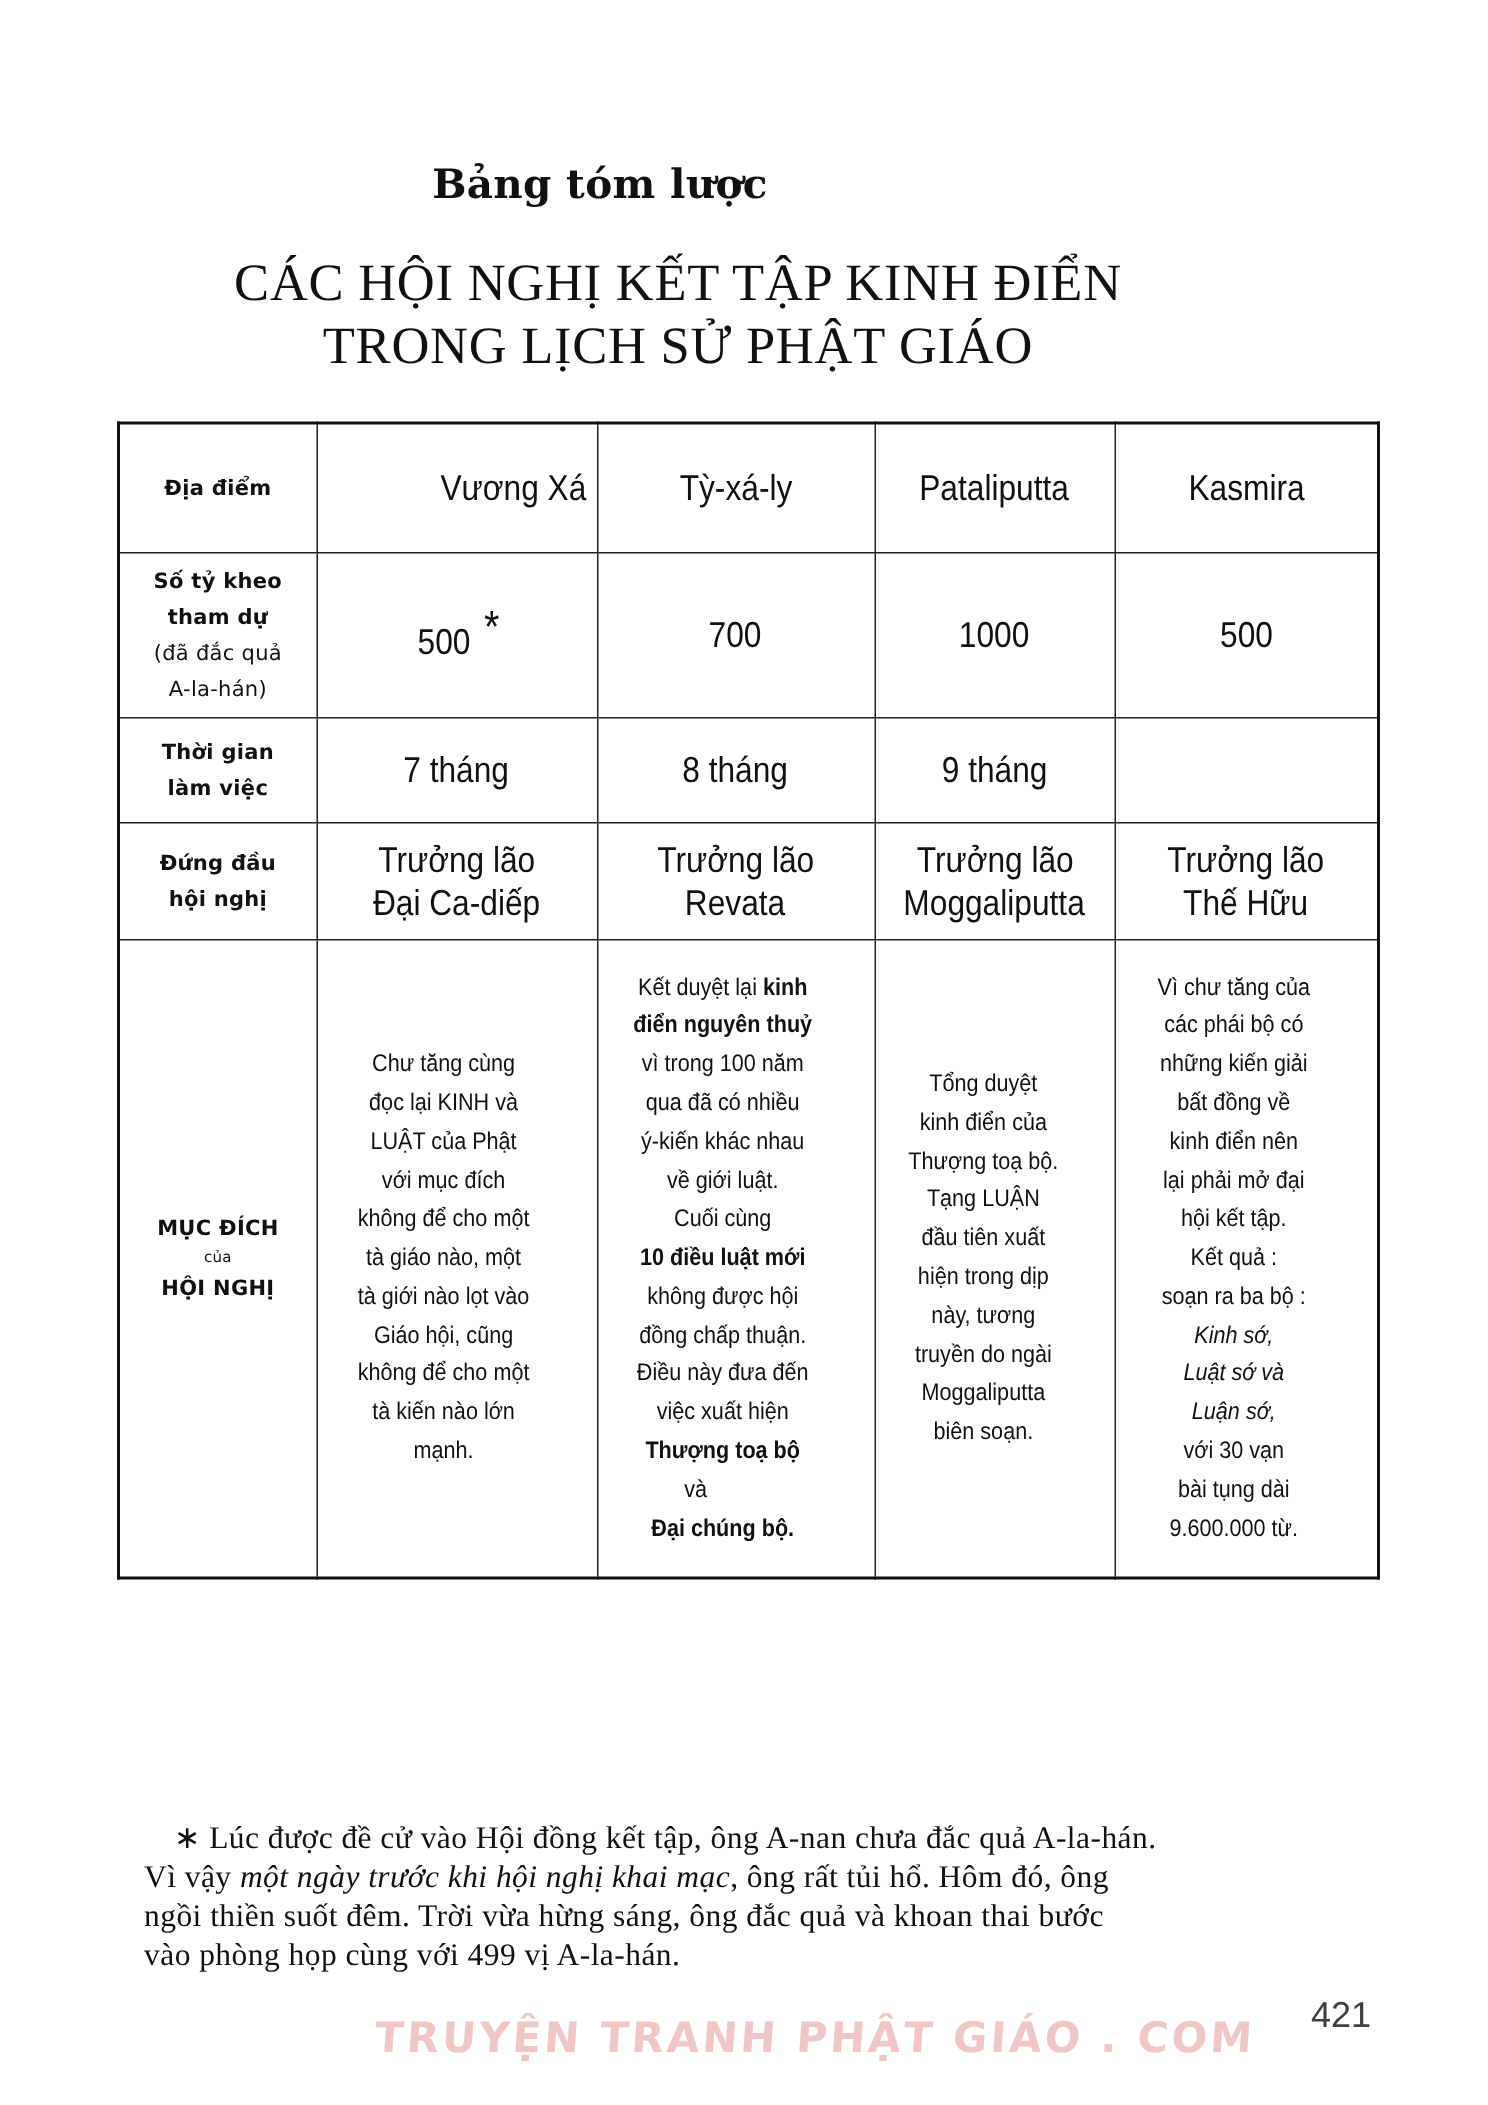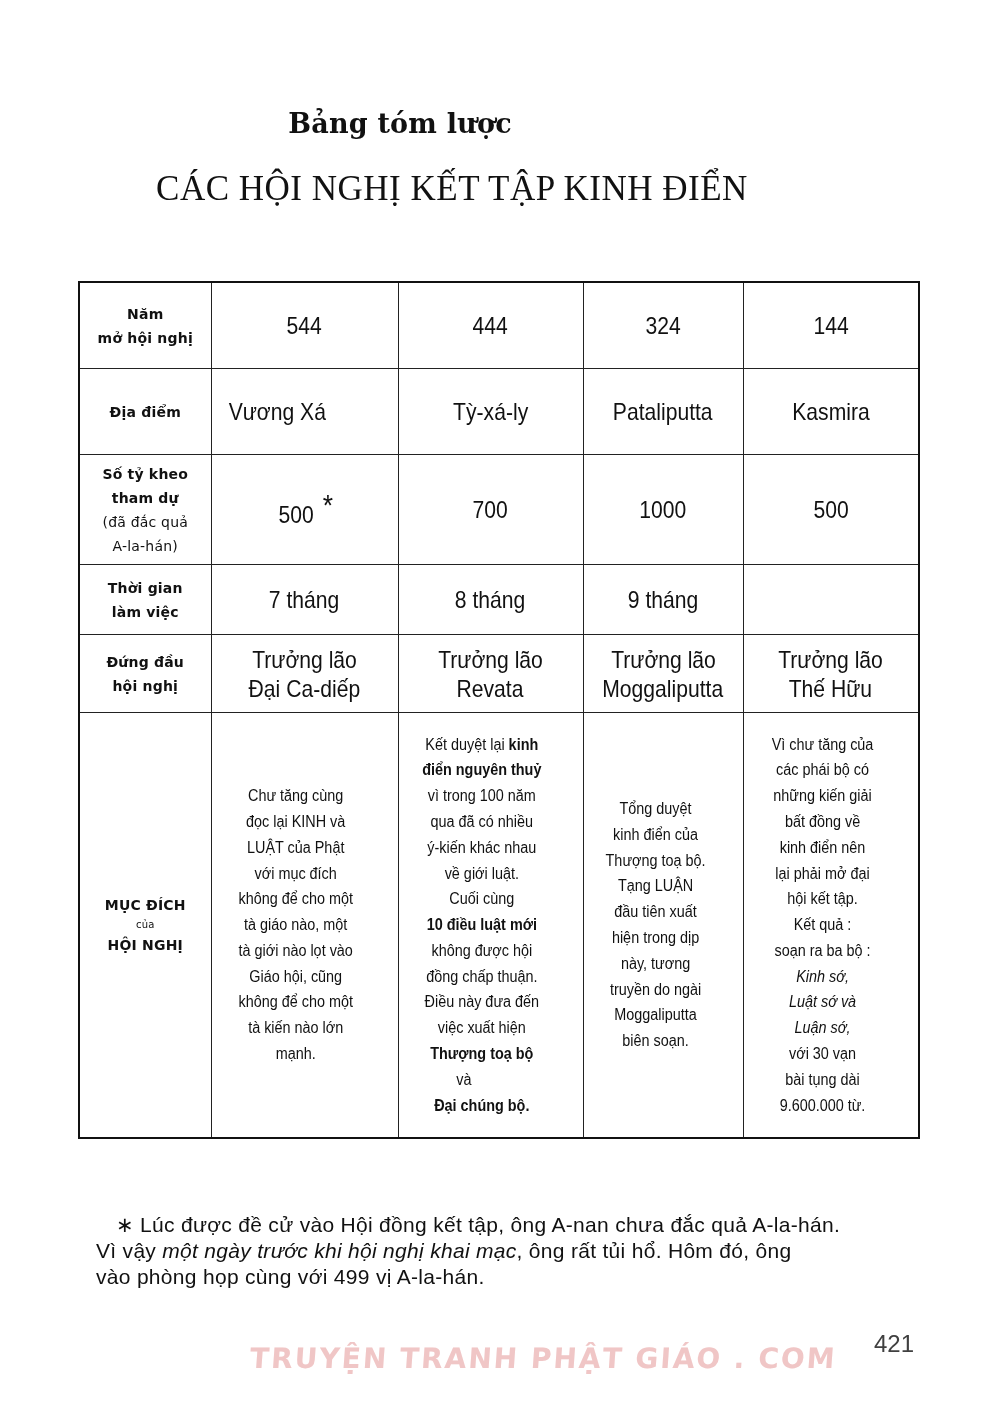--- a/index.html
+++ b/index.html
@@ -59,21 +59,21 @@
     font-size: 14px; line-height: 24px;
     letter-spacing: 0.2px;
   }
   td.rowlabel .normal { font-weight: normal; }
   td.val {
     font-family: "Liberation Sans", "DejaVu Sans", sans-serif;
     font-size: 24px; line-height: 29px;
     transform-origin: center;
   }
   td.val span { display: inline-block; transform: scaleX(0.88); }
-  td.val.left { text-align: left; padding-left: 10px; }
+  td.val.left { text-align: right; padding-left: 10px; }
   .star { font-size: 30px; vertical-align: 8px; margin-left: 6px; }
 
   tr.r-year td { height: 85px; }
   tr.r-place td { height: 85px; }
   tr.r-monks td { height: 109px; }
   tr.r-time td { height: 69px; }
   tr.r-lead td { height: 77px; }
   tr.r-purpose td { height: 424px; }
 
   td.purpose {
@@ -83,21 +83,21 @@
     font-family: Liberation Sans, sans-serif;
     font-size: 16px; line-height: 25.8px;
   }
   td.purpose .line { display: block; white-space: nowrap; transform: scaleX(0.9); transform-origin: left center; }
   td.purpose .b { font-weight: bold; }
   td.purpose .i { font-style: italic; }
   td.purpose .center { text-align: center; padding-right: 40px; }
 
   .footnote {
     position: absolute; left: 96px; top: 1212px; width: 810px;
-    font-family: Liberation Sans, sans-serif;
+    font-family: Liberation Serif, serif;
     font-size: 21px; line-height: 26px; letter-spacing: 0.3px;
     text-align: justify;
   }
   .footnote .line { display: block; white-space: nowrap; }
   .footnote .first { padding-left: 20px; }
   .footnote em { font-style: italic; }
 
   .watermark {
     position: absolute; left: 250px; top: 1342px;
     font-family: "DejaVu Sans", sans-serif; font-weight: bold;
@@ -109,42 +109,33 @@
     font-family: "Liberation Sans", sans-serif;
     font-size: 24px; color: #404040;
   }
 </style>
 </head>
 <body>
 
 <div class="title">Bảng tóm lược</div>
 <div class="subtitle">
   <div>CÁC HỘI NGHỊ KẾT TẬP KINH ĐIỂN</div>
+  <div>TRONG LỊCH SỬ PHẬT GIÁO</div>
 </div>
 
 <table class="summary">
   <colgroup>
     <col class="c0">
       <col class="c1">
       <col class="c2">
       <col class="c3">
       <col class="c4">
   </colgroup>
   <tbody>
 
-  <tr class="r-year">
-    <td class="rowlabel">
-      <div class="normal" style="font-weight:bold">Năm</div>
-      <div>mở hội nghị</div>
-    </td>
-    <td class="val"><span>544</span></td>
-    <td class="val"><span>444</span></td>
-    <td class="val"><span>324</span></td>
-    <td class="val"><span>144</span></td>
-  </tr>
 
   <tr class="r-place">
     <td class="rowlabel">Địa điểm</td>
     <td class="val left"><span>Vương Xá</span></td>
     <td class="val"><span>Tỳ-xá-ly</span></td>
     <td class="val"><span>Pataliputta</span></td>
     <td class="val"><span>Kasmira</span></td>
   </tr>
 
   <tr class="r-monks">
@@ -265,17 +256,18 @@
       <span class="line">bài tụng dài</span>
       <span class="line">9.600.000 từ.</span>
     </td>
   </tr>
 </tbody>
   </table>
 
 <div class="footnote">
   <span class="line first">∗ Lúc được đề cử vào Hội đồng kết tập, ông A-nan chưa đắc quả A-la-hán.</span>
   <span class="line"><span>Vì vậy </span><em>một ngày trước khi hội nghị khai mạc</em><span>, ông rất tủi hổ. Hôm đó, ông</span></span>
+  <span class="line">ngồi thiền suốt đêm. Trời vừa hừng sáng, ông đắc quả và khoan thai bước</span>
   <span class="line">vào phòng họp cùng với 499 vị A-la-hán.</span>
 </div>
 
 <div class="watermark">TRUYỆN TRANH PHẬT GIÁO . COM</div>
 <div class="pagenum">421</div>
 
 </body></html>

